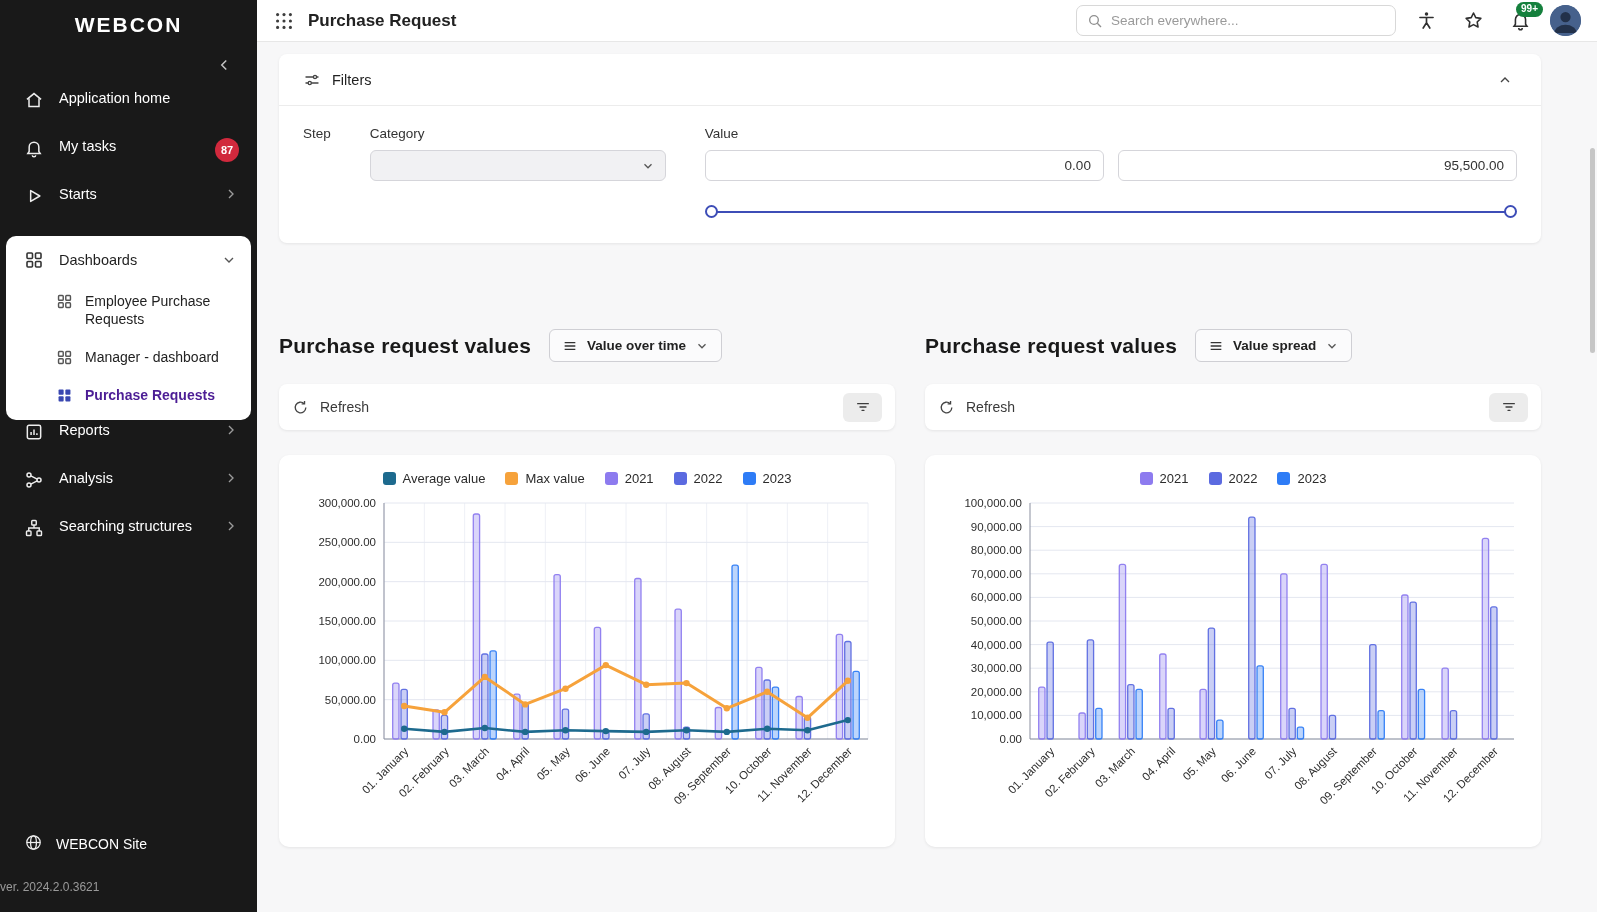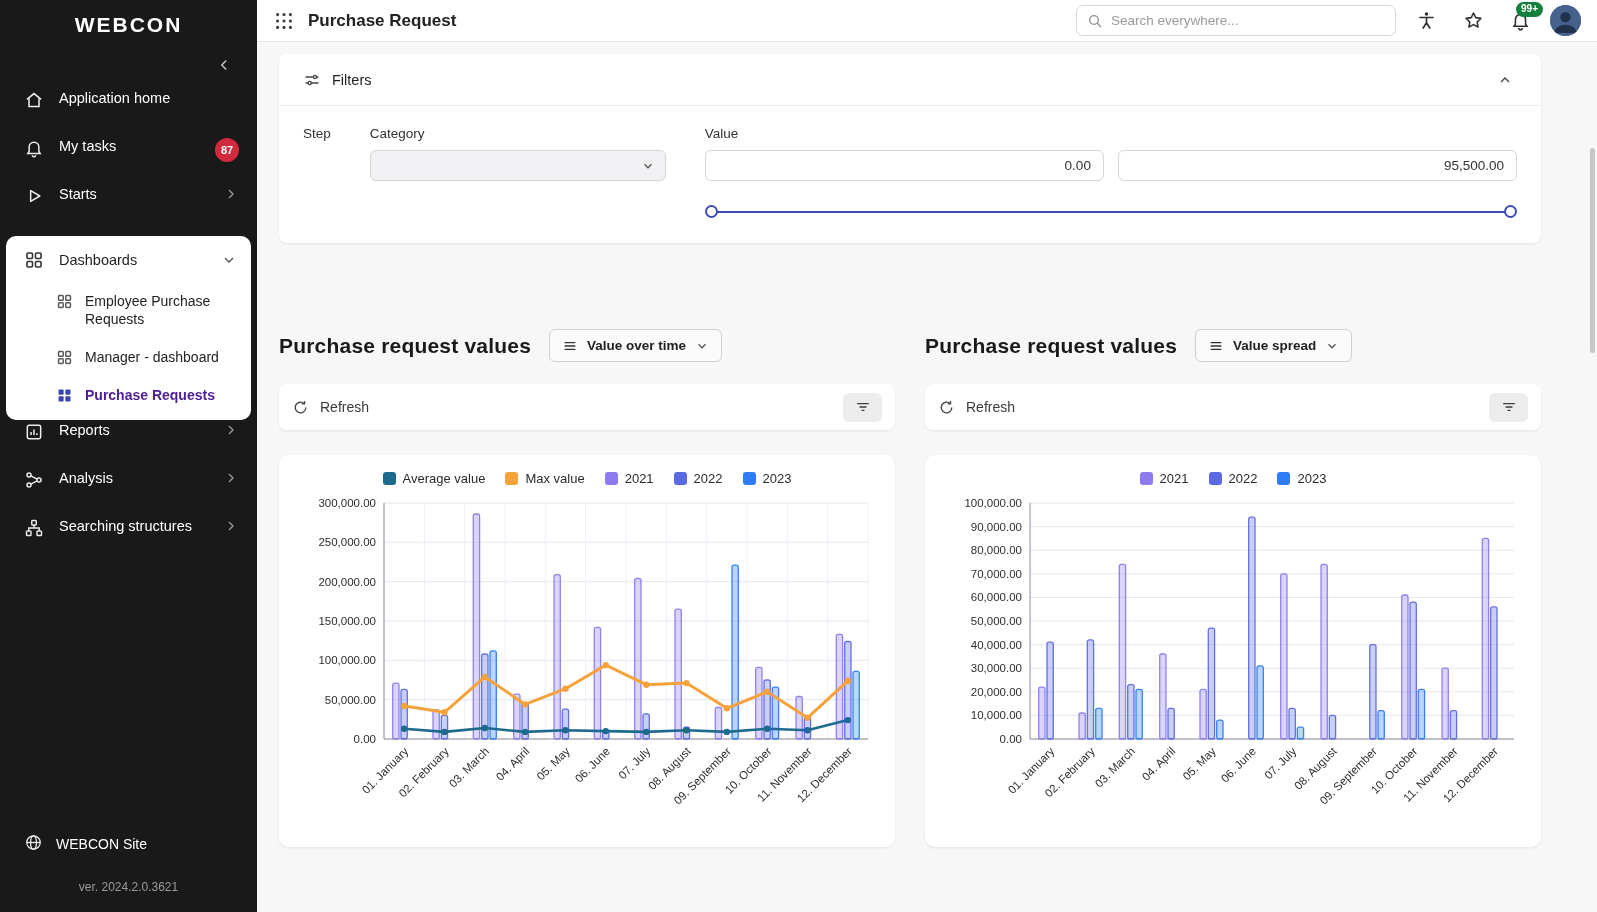--- a/index.html
+++ b/index.html
@@ -23,21 +23,21 @@
   .dash-head{display:flex;align-items:center;gap:15px;height:44px;padding:0 14px 0 18px;font-size:14.5px;cursor:pointer}
   .dash-head .icon{width:20px;height:20px;color:#333}
   .dash-head .chev{color:#555}
   .sub-item{display:flex;align-items:flex-start;gap:12px;padding:10px 12px 10px 50px;font-size:14px;color:#222;cursor:pointer;line-height:18px}
   .sub-item .icon{width:17px;height:17px;flex-shrink:0;color:#555;margin-top:1px}
   .sub-item.active{color:#4c1d95;font-weight:700}
   .sub-item.active .icon{color:#3947b1}
   .sidebar-footer{padding-bottom:8px}
   .site-row{display:flex;align-items:flex-end;gap:13px;padding:12px 24px;font-size:14px;cursor:pointer}
   .site-row .icon{width:19px;height:19px;color:#ededed}
-  .version{color:#9a9a9a;font-size:12px;text-align:center;padding:16px 0 10px}
+  .version{color:#9a9a9a;font-size:12px;text-align:left;padding:16px 0 10px}
 
   
   .main{flex:1;display:flex;flex-direction:column;min-width:0;position:relative}
   .topbar{height:42px;background:#fff;border-bottom:1px solid #e7e7e7;display:flex;align-items:center;gap:13px;padding:0 16px;flex-shrink:0}
   .waffle{width:22px;height:22px;color:#3d3d3d}
   .page-title{font-size:17px;font-weight:700;color:#222}
   .searchbox{width:320px;height:31px;border:1px solid #d8d8d8;border-radius:7px;background:#fff;display:flex;align-items:center;gap:8px;padding:0 10px;color:#8f8f8f}
   .searchbox .icon{width:16px;height:16px}
   .searchbox input{border:none;outline:none;flex:1;font-size:13.5px;color:#444;background:transparent}
   .searchbox input::placeholder{color:#9a9a9a}

